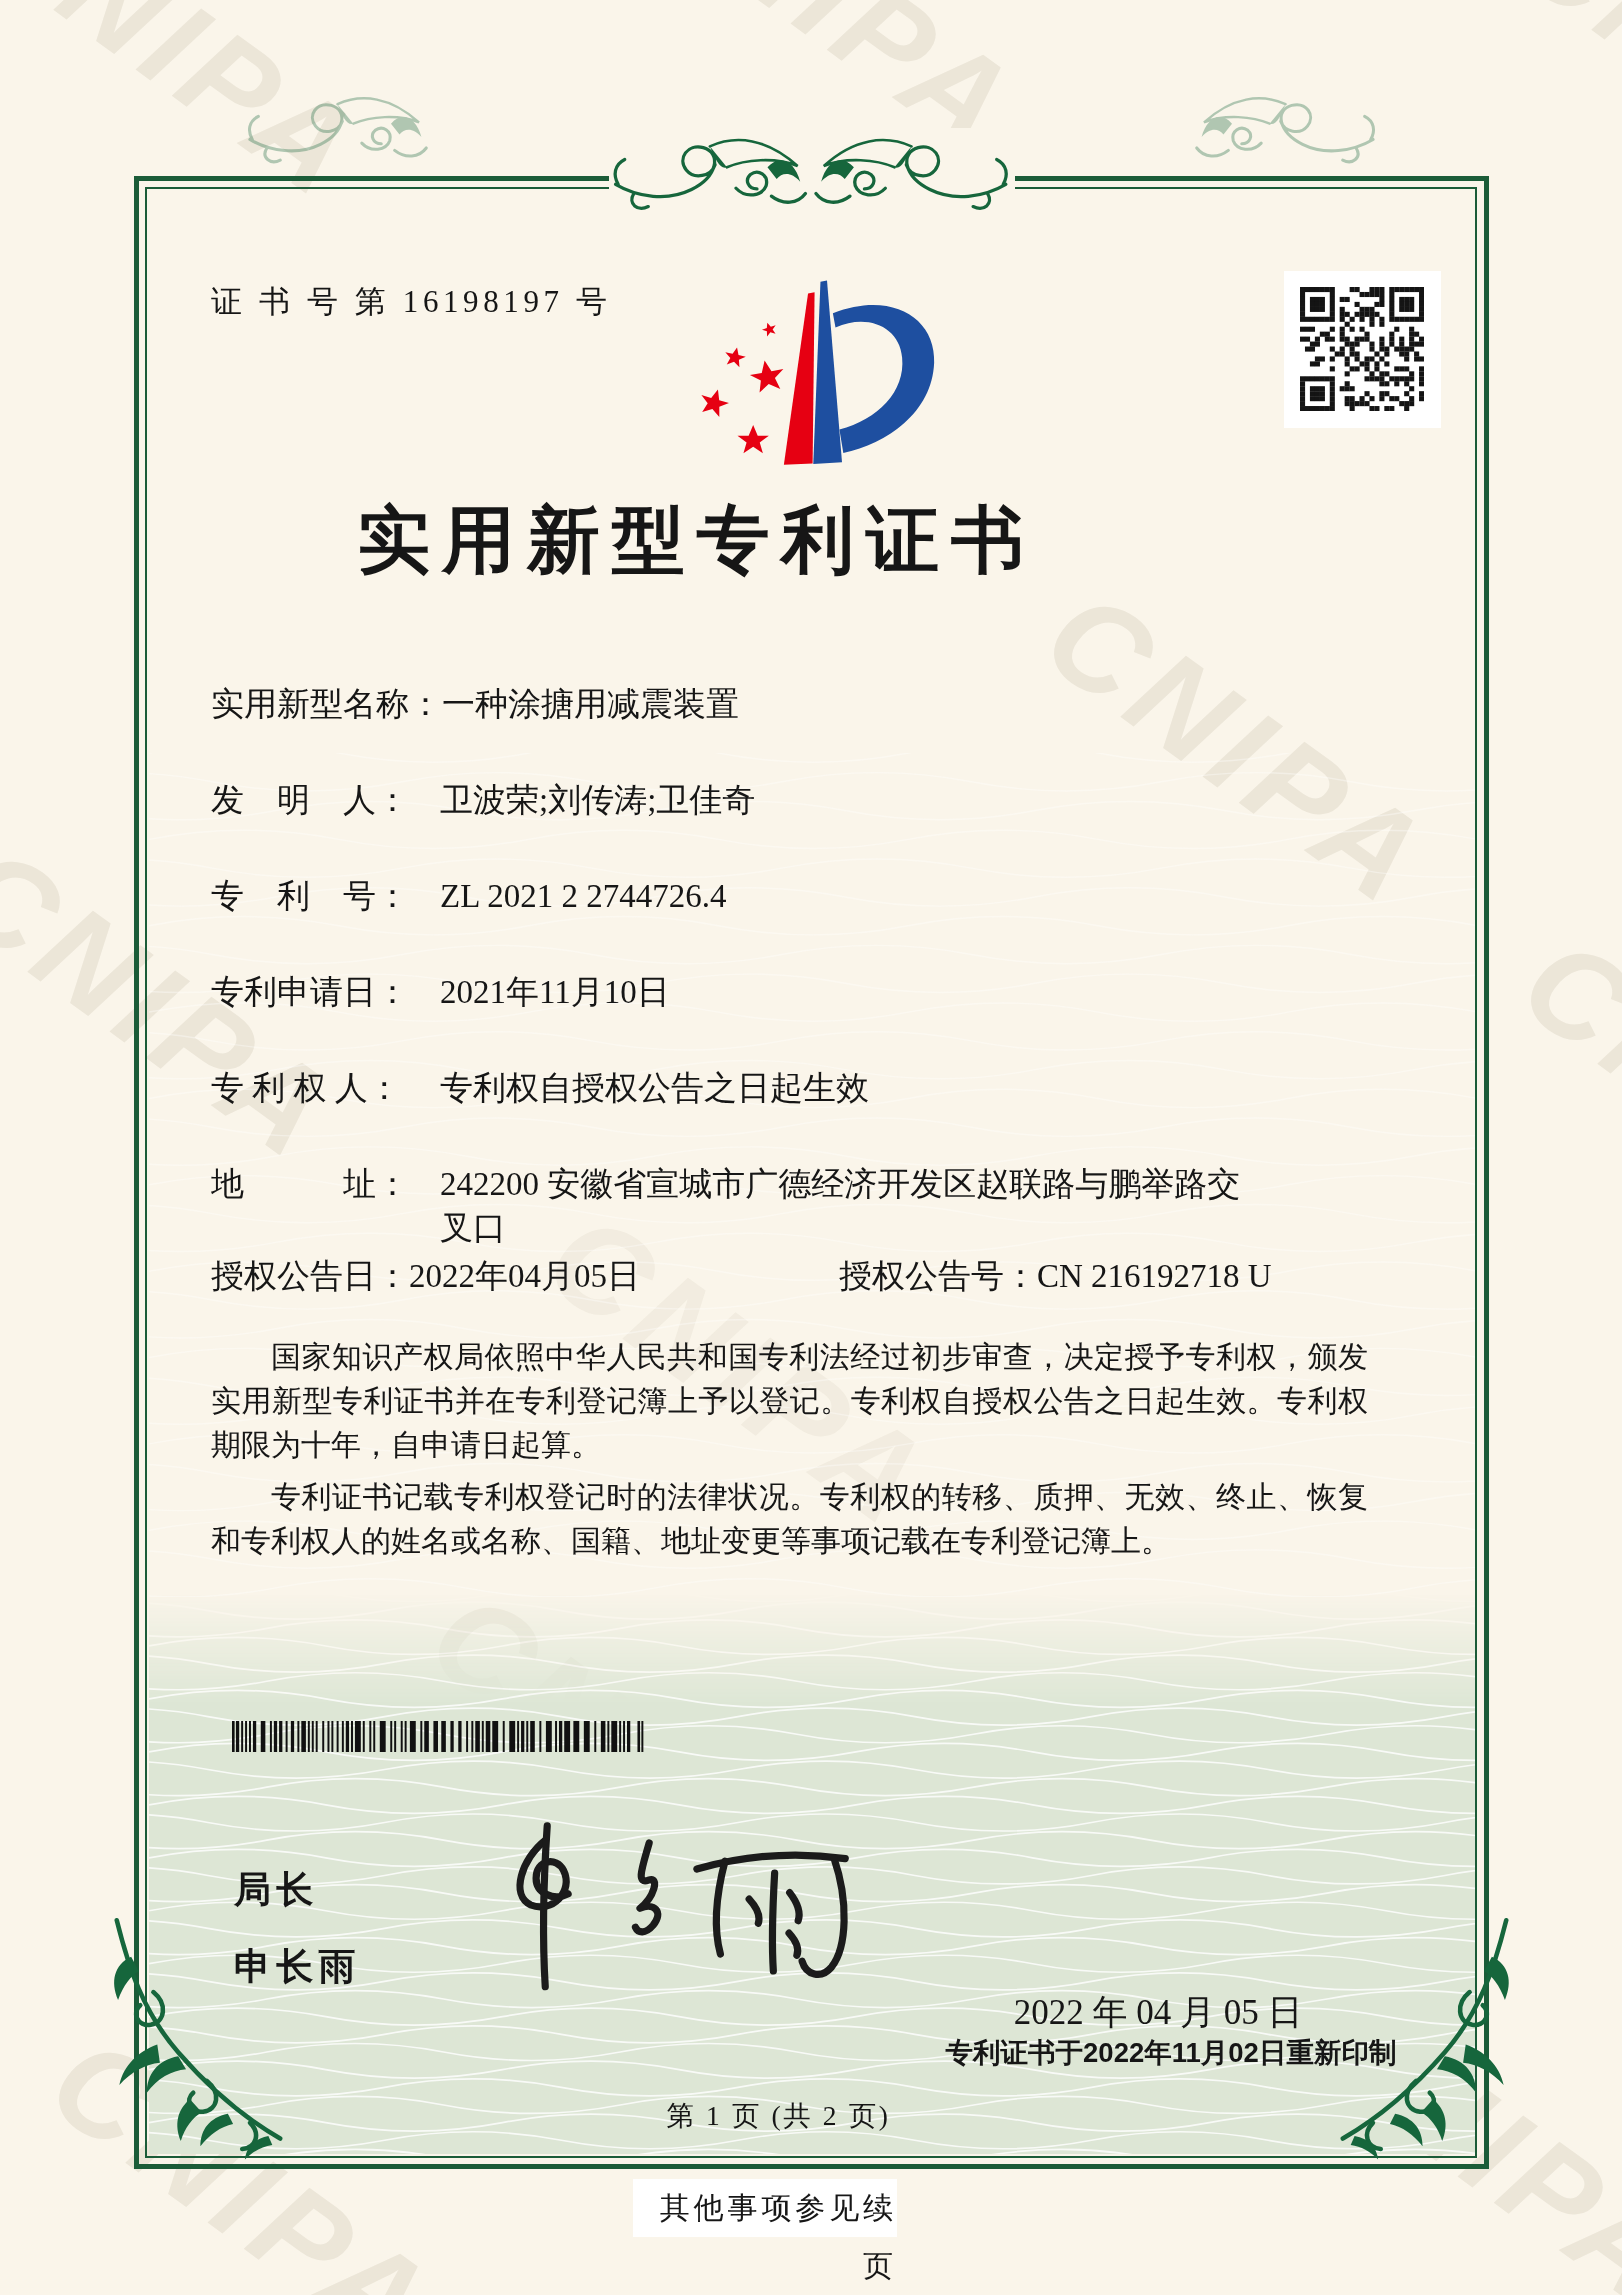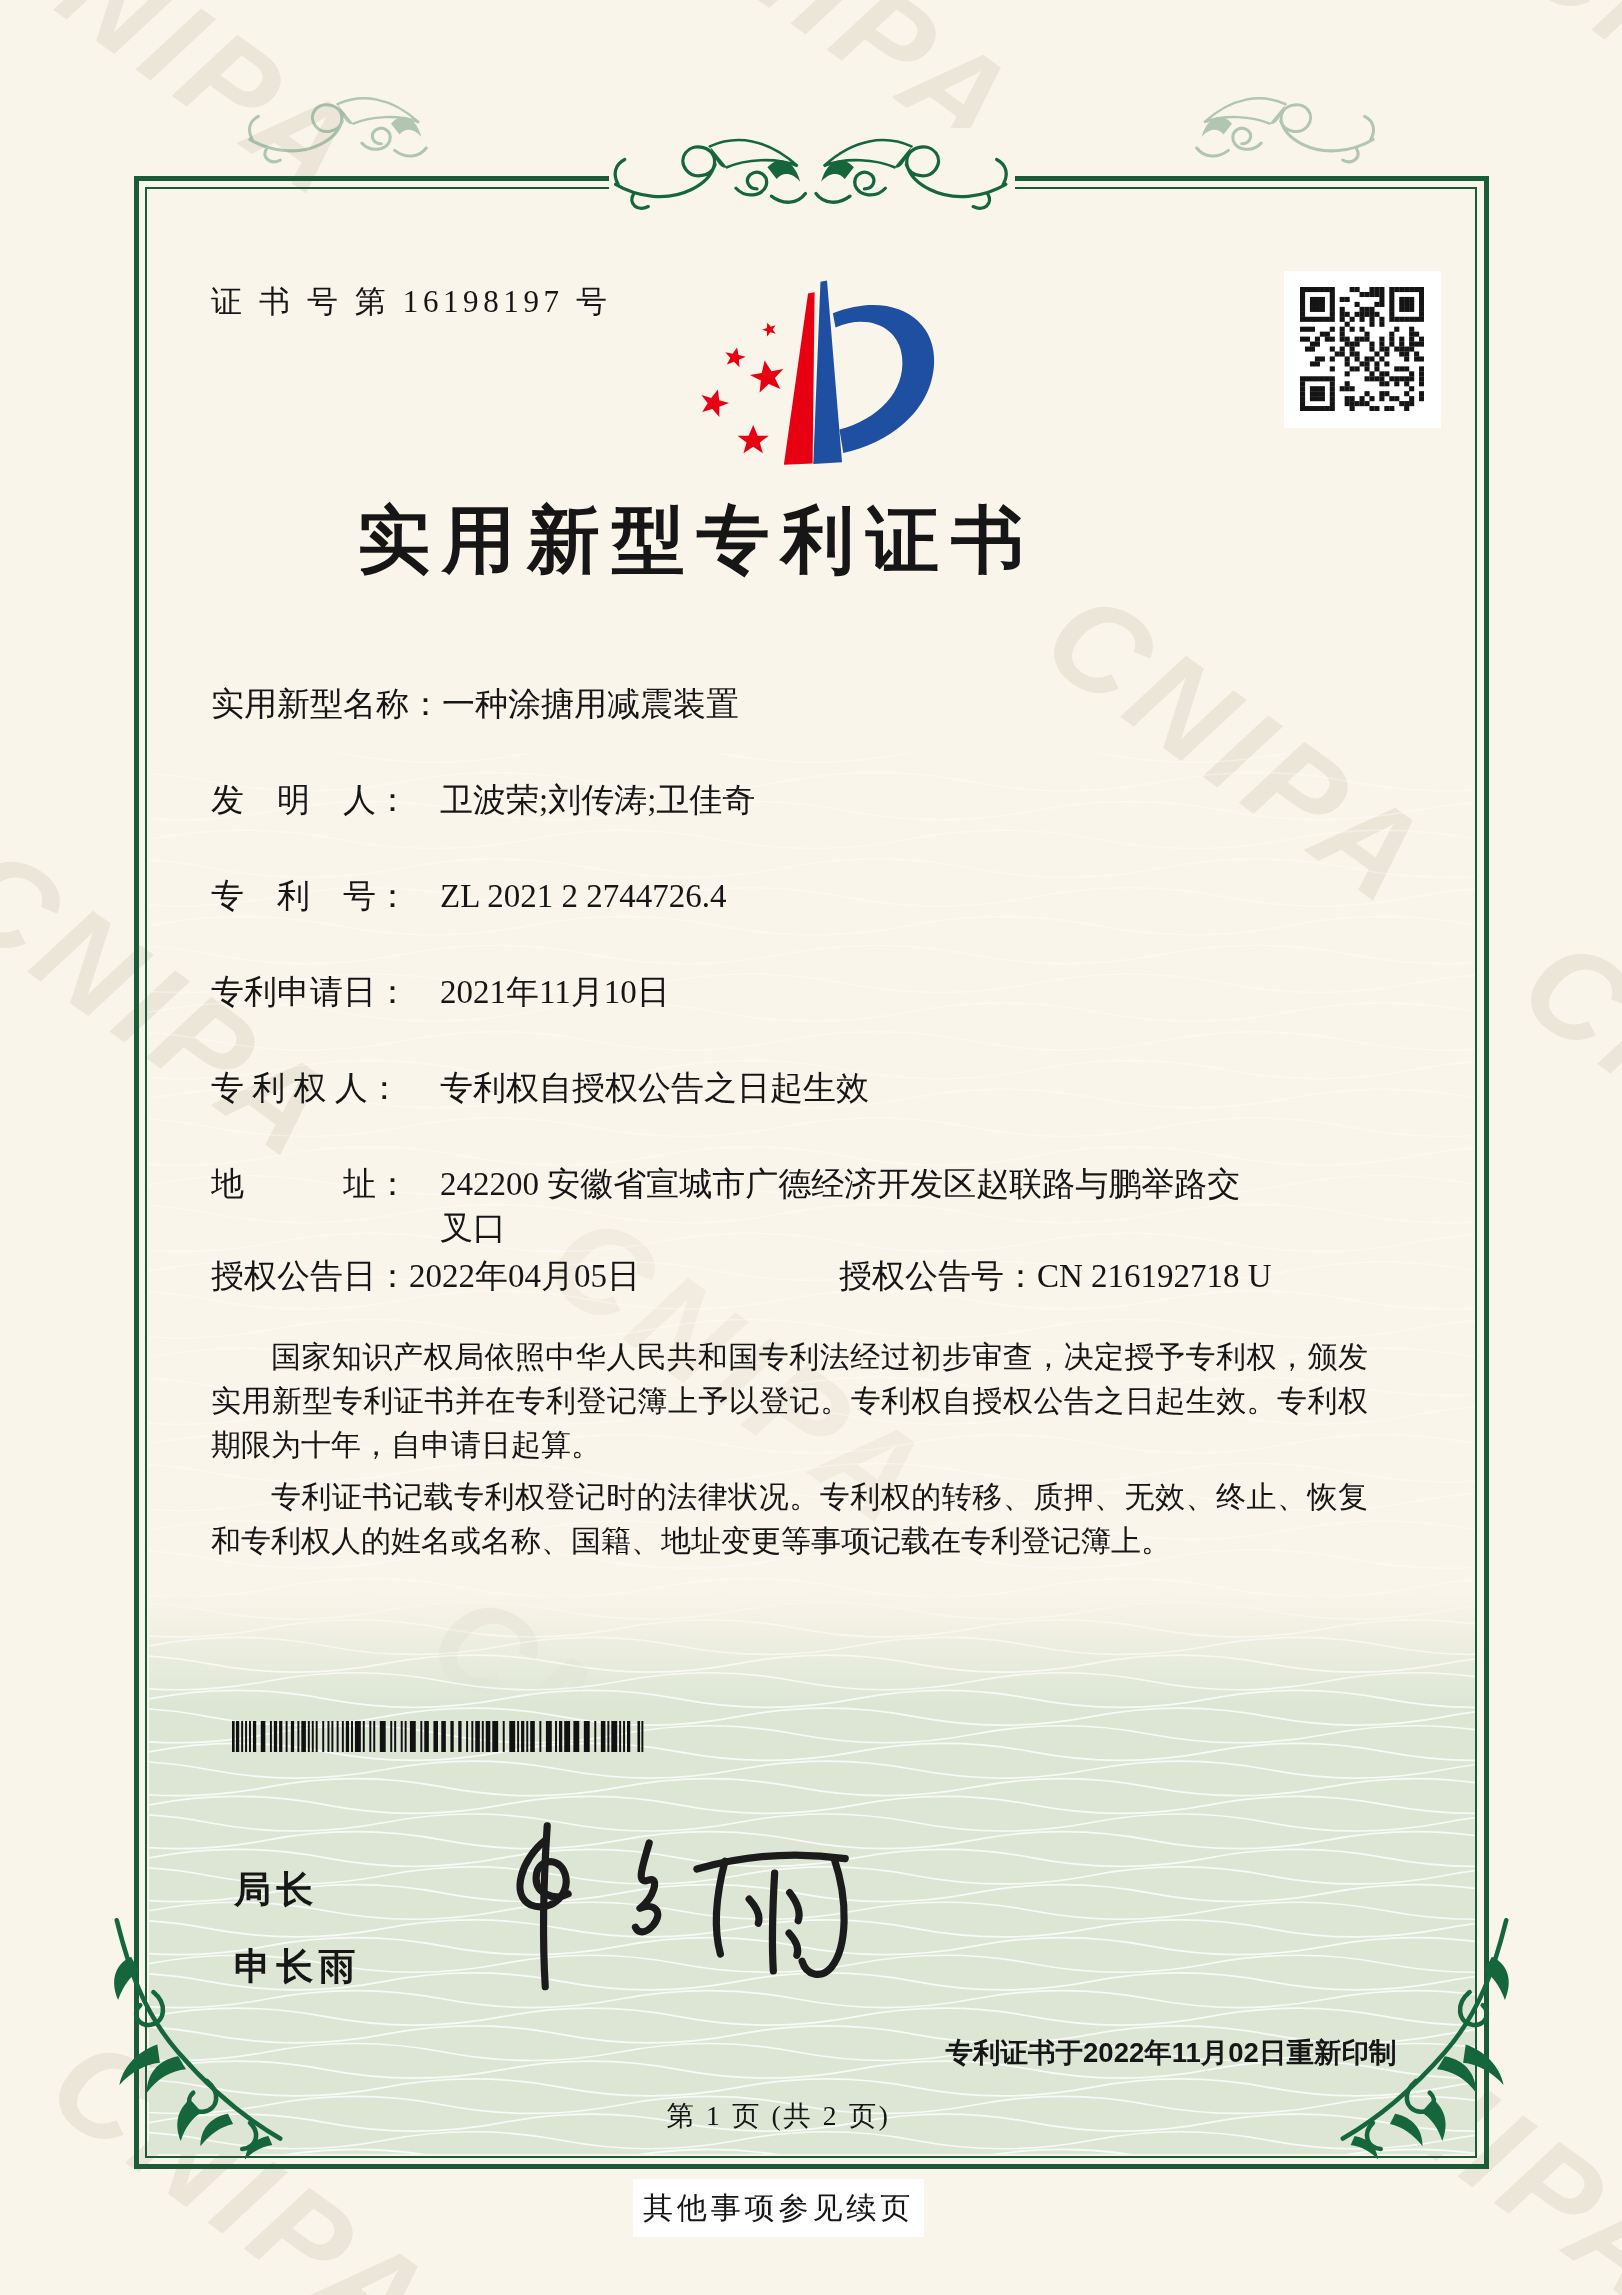--- a/index.html
+++ b/index.html
@@ -39,22 +39,22 @@
   .legal p + p{margin-top:7.9px;}
   .barcode{position:absolute;left:232px;top:1721px;width:412px;height:31px;}
   .signer-title{position:absolute;left:234px;top:1865px;font-family:"Liberation Sans",sans-serif;
                 font-weight:bold;font-size:37px;letter-spacing:5.2px;}
   .signer-name{position:absolute;left:234px;top:1926px;font-family:"Liberation Sans",sans-serif;
                font-weight:bold;font-size:37px;letter-spacing:5.2px;margin-top:16px;}
   .gdate{position:absolute;left:942px;top:1989px;width:432px;text-align:center;font-size:35px;}
   .reprint{position:absolute;left:929px;top:2035px;width:484px;text-align:center;
            font-family:"Liberation Sans",sans-serif;font-weight:bold;font-size:27.5px;}
   .pageno{position:absolute;left:615px;top:2098px;width:327px;text-align:center;font-size:27.5px;letter-spacing:2.6px;}
-  .contnote{position:absolute;left:633px;top:2179px;width:291px;height:58px;background:#ffffff;
-            text-align:center;line-height:58px;font-size:30px;letter-spacing:3.9px;}
+  .contnote{position:absolute;left:633px;top:2179px;width:264px;height:58px;background:#ffffff;
+            text-align:right;line-height:58px;font-size:30px;letter-spacing:3.9px;}
   .logo{position:absolute;left:694px;top:274px;width:249px;height:196px;}
   .qr{position:absolute;left:1284px;top:271px;width:157px;height:157px;background:#ffffff;}
   .qr svg{position:absolute;left:16.4px;top:16.4px;width:124px;height:124px;fill:#141414;}
   .signature{position:absolute;left:481px;top:1822px;width:386px;height:183px;}
   .flourish-top{position:absolute;left:609px;top:128px;width:406px;height:93px;background:#faf5ea;}
   .flo-side{position:absolute;opacity:.32;}
   .corner{position:absolute;width:183px;height:262px;}
 </style>
 </head>
 <body>
@@ -631,18 +631,19 @@
       <path d="M330,72 C400,52 480,45 557,56"></path>
       <path d="M373,60 C360,110 355,162 366,202"></path>
       <path d="M540,56 C562,120 560,192 536,222 C520,241 497,234 491,213"></path>
       <path d="M449,78 C446,130 444,182 447,228"></path>
       <path d="M410,118 C420,129 428,142 424,155"></path>
       <path d="M472,108 C482,121 490,136 485,151"></path>
       <path d="M471,170 C481,181 487,193 483,204"></path>
     </g>
   </svg>
 
+  <div class="gdate">2022 年 04 月 05 日</div>
   <div class="reprint">专利证书于2022年11月02日重新印制</div>
   <div class="pageno">第 1 页 (共 2 页)</div>
   <div class="contnote">其他事项参见续页</div>
 
 </div>
 
 
 </body></html>

